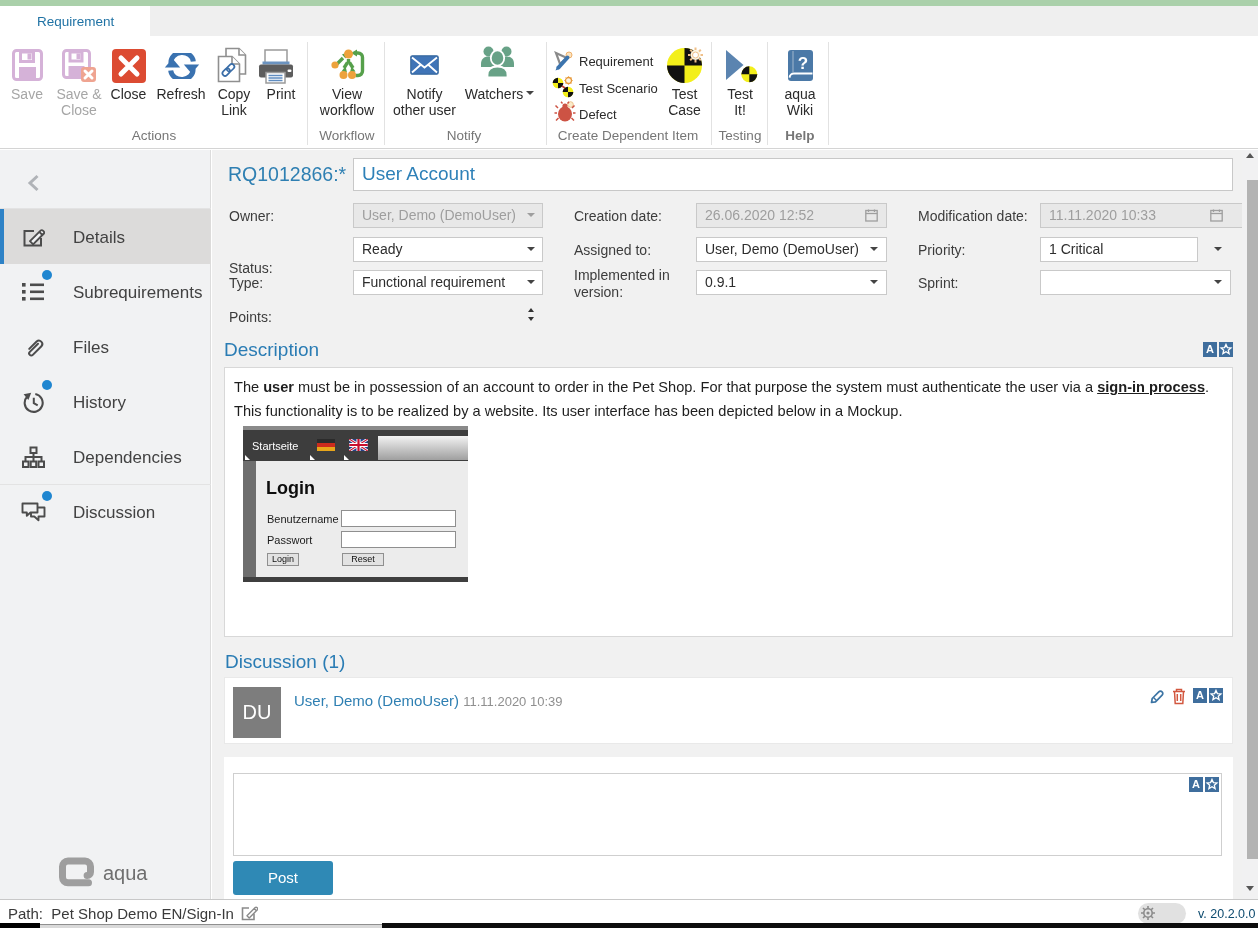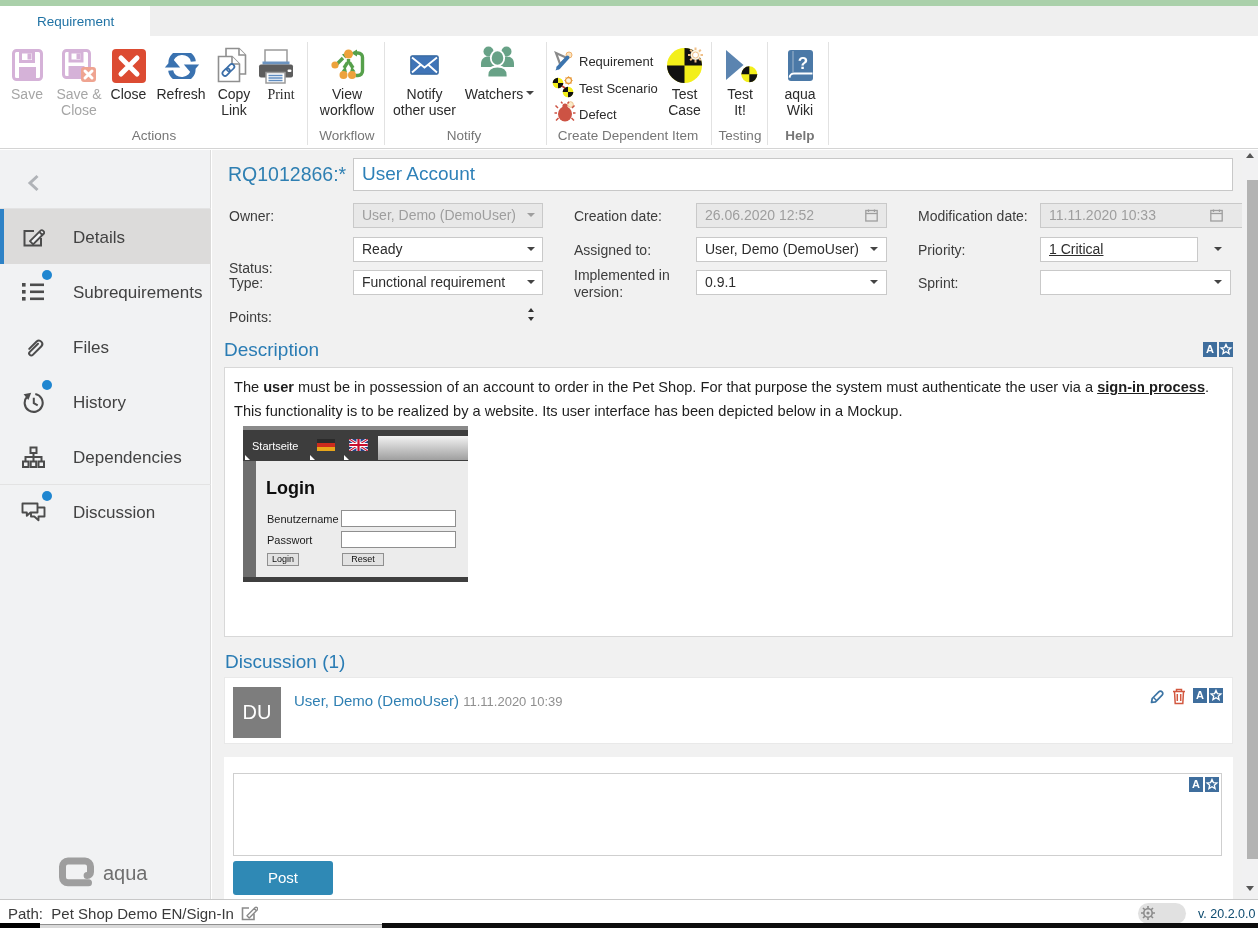--- a/index.html
+++ b/index.html
@@ -183,21 +183,21 @@
     <path d="M4.6 28.6 A 4.2 4.2 0 0 1 8.8 24.6 H27.5" stroke="#fff" stroke-width="2" fill="none"></path>
     <path d="M8 2 V23" stroke="#84a3c0" stroke-width="1.5"></path>
     <text x="18" y="20" font-family="Liberation Sans,sans-serif" font-size="17" font-weight="bold" fill="#fff" text-anchor="middle">?</text>
   </svg>
 
   <div class="abs rlabel dis" style="left:7px; top:87px; width:40px;">Save</div>
   <div class="abs rlabel dis" style="left:49px; top:87px; width:60px;">Save &amp;<br>Close</div>
   <div class="abs rlabel" style="left:103px; top:87px; width:51px;">Close</div>
   <div class="abs rlabel" style="left:148px; top:87px; width:66px;">Refresh</div>
   <div class="abs rlabel" style="left:209px; top:87px; width:50px;">Copy<br>Link</div>
-  <div class="abs rlabel" style="left:259px; top:87px; width:44px;font-family:Liberation Serif, serif;">Print</div>
+  <div class="abs rlabel" style="left:259px; top:87px; width:44px;">Print</div>
   <div class="abs rlabel" style="left:314px; top:87px; width:66px;">View<br>workflow</div>
   <div class="abs rlabel" style="left:384px; top:87px; width:81px;">Notify<br>other user</div>
   <div class="abs rlabel" style="left:458px; top:87px; width:72px;">Watchers</div>
   <div class="abs" style="left:526px; top:91px; width:0; height:0; border-left:4px solid transparent; border-right:4px solid transparent; border-top:4px solid #444;"></div>
   <div class="abs smalltext" style="left:579px; top:54px;">Requirement</div>
   <div class="abs smalltext" style="left:579px; top:80.5px;">Test Scenario</div>
   <div class="abs smalltext" style="left:579px; top:107px;">Defect</div>
   <div class="abs rlabel" style="left:659px; top:87px; width:51px;">Test<br>Case</div>
   <div class="abs rlabel" style="left:715px; top:87px; width:50px;">Test<br>It!</div>
   <div class="abs rlabel" style="left:775px; top:87px; width:50px;">aqua<br>Wiki</div>
@@ -310,21 +310,21 @@
   <div class="abs ddarrow" style="left:870px; top:247px;"></div>
   <div class="abs field" style="left:696px; top:270px; width:191px; height:25px;">0.9.1</div>
   <div class="abs ddarrow" style="left:870px; top:280px;"></div>
 
   <div class="abs field dis" style="left:1040px; top:203px; width:208px; height:25px;">11.11.2020 10:33</div>
   <svg class="abs" style="left:1210px; top:209px;" width="13" height="13" viewBox="0 0 13 13">
       <rect x="0.8" y="1.5" width="11.4" height="10.5" fill="none" stroke="#9e9e9e" stroke-width="1.3"></rect>
       <path d="M0.8 4.5 H12.2" stroke="#9e9e9e" stroke-width="1.3"></path>
       <path d="M3.5 0.5 V3 M9.5 0.5 V3" stroke="#9e9e9e" stroke-width="1.3"></path>
     </svg>
-  <div class="abs field" style="left:1040px; top:237px; width:158px; height:25px;text-decoration:underline;">1 Critical</div>
+  <div class="abs field" style="left:1040px; top:237px; width:158px; height:25px;">1 Critical</div>
   <div class="abs ddarrow" style="left:1214px; top:247px;"></div>
   <div class="abs field" style="left:1040px; top:270px; width:191px; height:25px;"></div>
   <div class="abs ddarrow" style="left:1214px; top:280px;"></div>
 
   <div class="abs bluehead" style="left:224px; top:339px;">Description</div>
   <div class="abs abtn" style="left:1203px; top:342px; font-size:11px; font-weight:bold; line-height:15px;">A</div>
   <div class="abs abtn" style="left:1219px; top:342px;"><svg width="14" height="15" viewBox="0 0 14 15">
         <polygon points="7,2.4 8.4,5.6 11.9,5.9 9.3,8.2 10.1,11.6 7,9.8 3.9,11.6 4.7,8.2 2.1,5.9 5.6,5.6" fill="none" stroke="#fff" stroke-width="1.3"></polygon>
       </svg></div>
   <div class="abs" style="left:224px; top:367px; width:1009px; height:270px; background:#fff; border:1px solid #d8d8d8;"></div>

